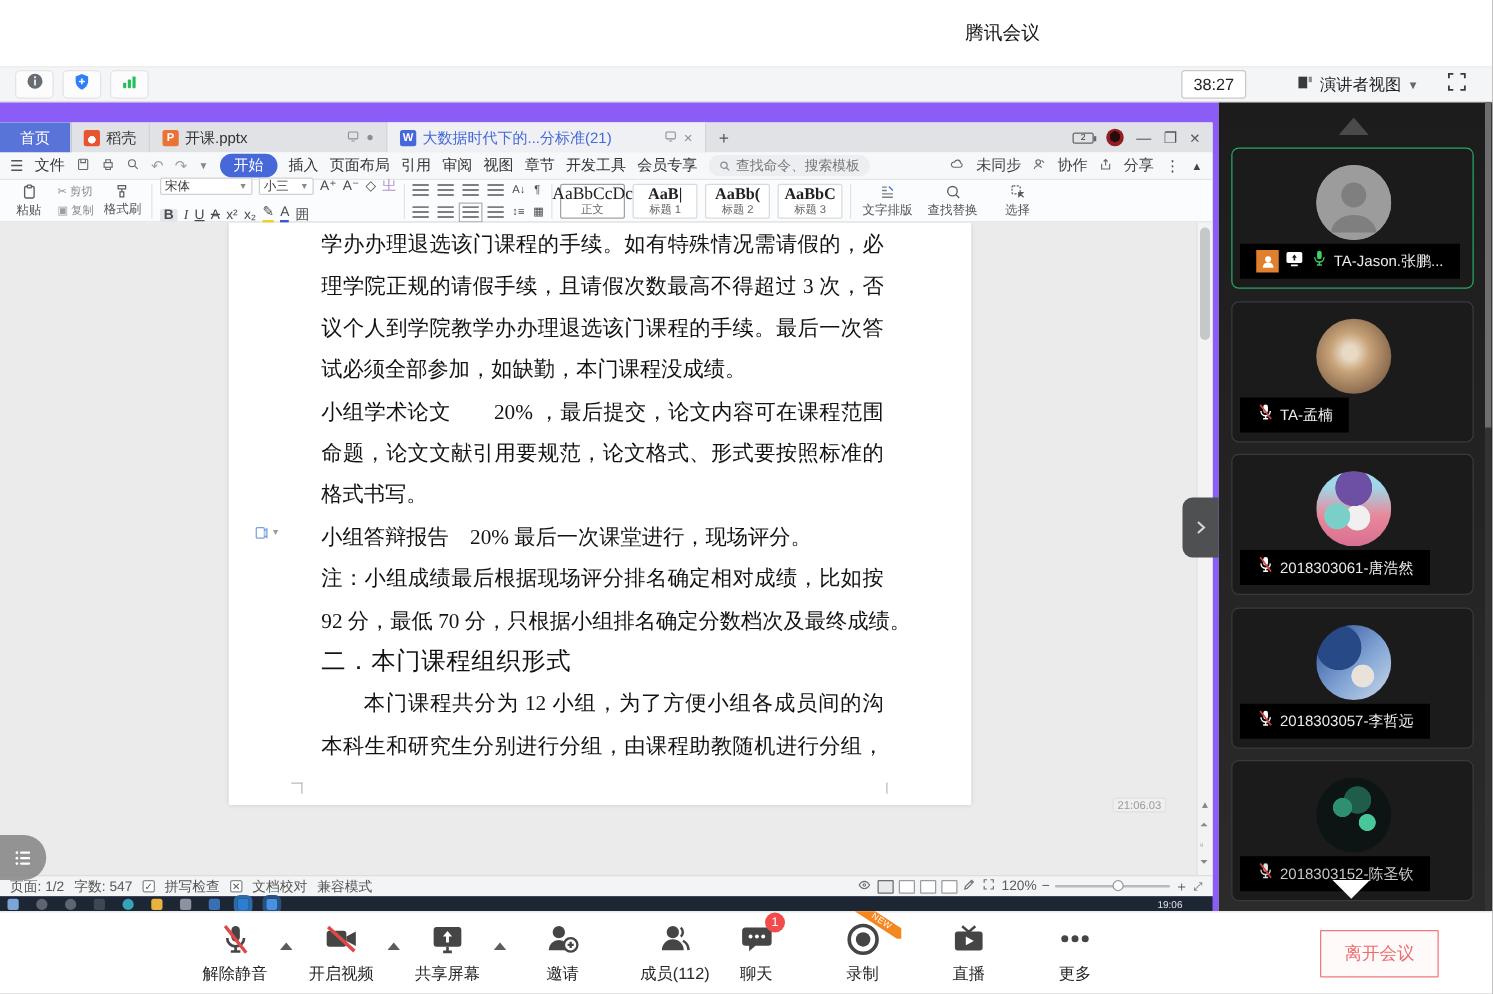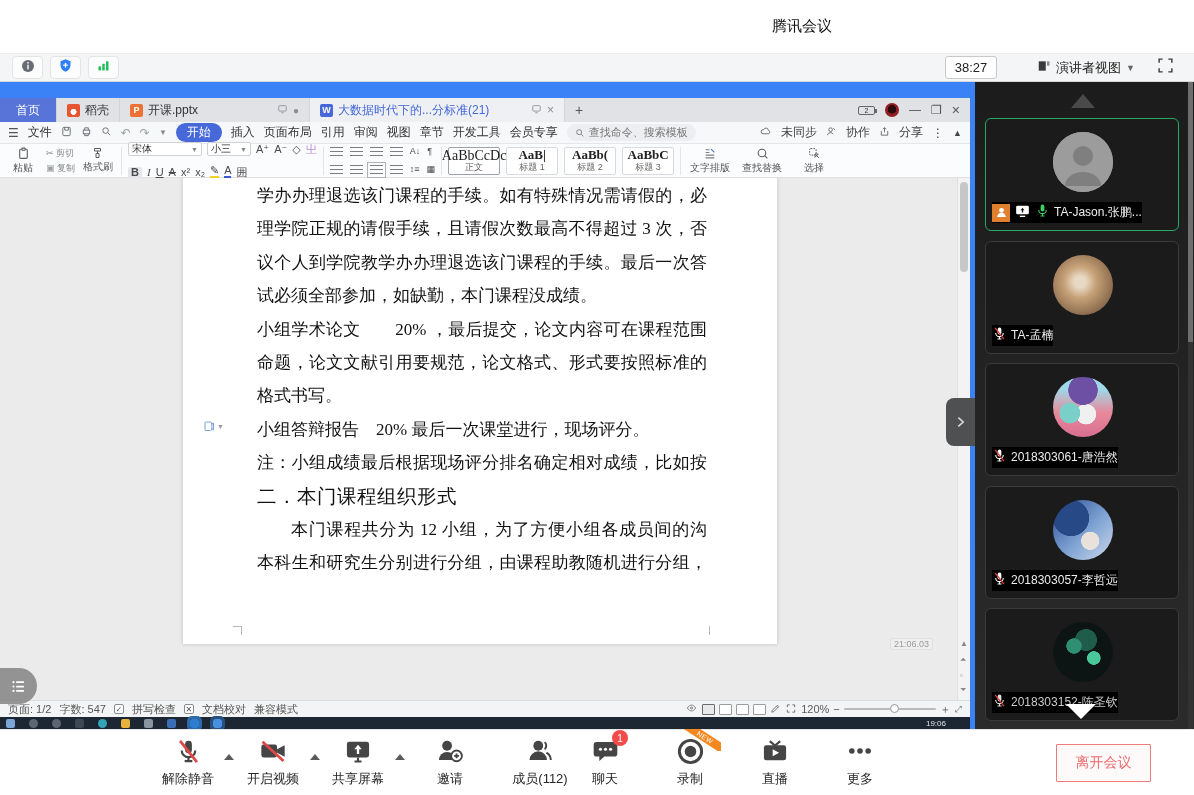--- a/index.html
+++ b/index.html
@@ -15,21 +15,21 @@
 #controlbar{position:absolute;left:0;top:53px;width:1194px;height:29px;background:#f4f5f6;
   border-top:1px solid #ececec;border-bottom:1px solid #d6d6d6;display:flex;align-items:center;padding:0 12px}
 .ctl-btn{width:31px;height:23px;border:1px solid #e3e4e6;background:#fcfcfd;border-radius:4px;
   display:flex;align-items:center;justify-content:center;margin-right:7px}
 #timer{margin-left:auto;width:52px;height:23px;background:#fff;border:1px solid #c8c9cb;border-radius:3px;
   font-size:13px;color:#222;display:flex;align-items:center;justify-content:center}
 #view-select{margin-left:40px;display:flex;align-items:center;gap:5px;font-size:13px;color:#222}
 #fullscreen-btn{margin-left:22px;margin-right:8px}
 
 
-#stage{position:absolute;left:0;top:82px;width:975px;height:647px;background:#3b82f6;overflow:hidden}
+#stage{position:absolute;left:0;top:82px;width:975px;height:647px;background:#8b5cf6;overflow:hidden}
 #wps{position:absolute;left:0;top:16px;width:970px;height:619px;background:#fff}
 
 
 #wps-tabs{position:absolute;left:0;top:0;width:970px;height:24px;background:#e0e2e6;display:flex;align-items:stretch;font-size:12px}
 .wtab{display:flex;align-items:center;gap:5px;padding:0 10px;color:#333;border-right:1px solid #d2d4d8}
 .wtab.home{background:#5874d8;color:#fff;padding:0 16px}
 .wtab.doc{background:#eef0f3;color:#4668d9}
 .appicon{width:13px;height:13px;border-radius:2px;display:flex;align-items:center;justify-content:center;
   color:#fff;font-size:9px;font-weight:bold}
 .mini{color:#8a8d92;font-size:10px}
@@ -107,21 +107,21 @@
 #expand-tab{position:absolute;left:946px;top:316px;width:29px;height:48px;background:#4f5052;border-radius:8px 0 0 8px;
   display:flex;align-items:center;justify-content:center}
 
 
 #sidebar{position:absolute;left:975px;top:82px;width:219px;height:647px;background:linear-gradient(#1c1c1c,#2b2b2b)}
 .tri-up{width:0;height:0;border-left:12px solid transparent;border-right:12px solid transparent;border-bottom:14px solid #4a4a4a}
 .tri-down{width:0;height:0;border-left:15px solid transparent;border-right:15px solid transparent;border-top:15px solid #fff}
 .tile{position:absolute;left:10px;width:194px;height:113px;background:#1b1b1b;border:1px solid #3a3a3c;border-radius:6px}
 .tile.speaking{border:1px solid #27a864}
 .avatar{position:absolute;left:67px;top:13px;width:60px;height:60px;border-radius:50%}
-.namebar{position:absolute;left:6px;bottom:7px;height:21px;background:#000;display:flex;align-items:center;gap:4px;padding:0 0;max-width:182px}
+.namebar{position:absolute;left:6px;bottom:7px;height:28px;background:#000;display:flex;align-items:center;gap:4px;padding:0 13px;max-width:182px}
 .namebar .nm{color:#ececec;font-size:12px;white-space:nowrap;overflow:hidden}
 .badge-host{width:18px;height:18px;background:#e07f2e;display:flex;align-items:center;justify-content:center}
 #side-scroll{position:absolute;right:1px;top:0;width:5px;height:647px;background:#333}
 #side-scroll .thumb{position:absolute;left:0;top:0;width:5px;height:260px;background:#6e6e6e}
 
 
 #bottombar{position:absolute;left:0;top:729px;width:1194px;height:66px;background:#fff;border-top:1px solid #e8e8e8}
 .bbtn{position:absolute;top:6px;width:84px;display:flex;flex-direction:column;align-items:center;gap:4px}
 .bbtn .lab{font-size:13px;color:#262626;white-space:nowrap}
 .bbtn .ic{position:relative;width:30px;height:30px;display:flex;align-items:center;justify-content:center}
@@ -400,20 +400,21 @@
           <div id="doc-text">
             <div class="dline jl">学办办理退选该门课程的手续。如有特殊情况需请假的，必须办</div>
             <div class="dline jl">理学院正规的请假手续，且请假次数最高不得超过 3 次，否则建</div>
             <div class="dline jl">议个人到学院教学办办理退选该门课程的手续。最后一次答辩考</div>
             <div class="dline">试必须全部参加，如缺勤，本门课程没成绩。</div>
             <div class="dline jl">小组学术论文　　20% ，最后提交，论文内容可在课程范围内自</div>
             <div class="dline jl">命题，论文文献引用要规范，论文格式、形式要按照标准的论文</div>
             <div class="dline">格式书写。</div>
             <div class="dline">小组答辩报告　20% 最后一次课堂进行，现场评分。</div>
             <div class="dline jl">注：小组成绩最后根据现场评分排名确定相对成绩，比如按最高</div>
+            <div class="dline">92 分，最低 70 分，只根据小组排名确定分数档次及最终成绩。</div>
             <div class="dline h2line">二．本门课程组织形式</div>
             <div class="dline jl ind">本门课程共分为 12 小组，为了方便小组各成员间的沟通，</div>
             <div class="dline jl">本科生和研究生分别进行分组，由课程助教随机进行分组，分组</div>
           </div>
           <div class="cmark l"></div>
           <div class="cmark r"></div>
           <div id="comment-ind">
             <svg width="12" height="13" viewBox="0 0 24 24" fill="none" stroke="#7ba2d8" stroke-width="2">
                 <rect x="4" y="3" width="13" height="17" rx="2"></rect>
                 <path d="M17 8l4-3v14l-4-3" fill="#cfe0f5"></path>

